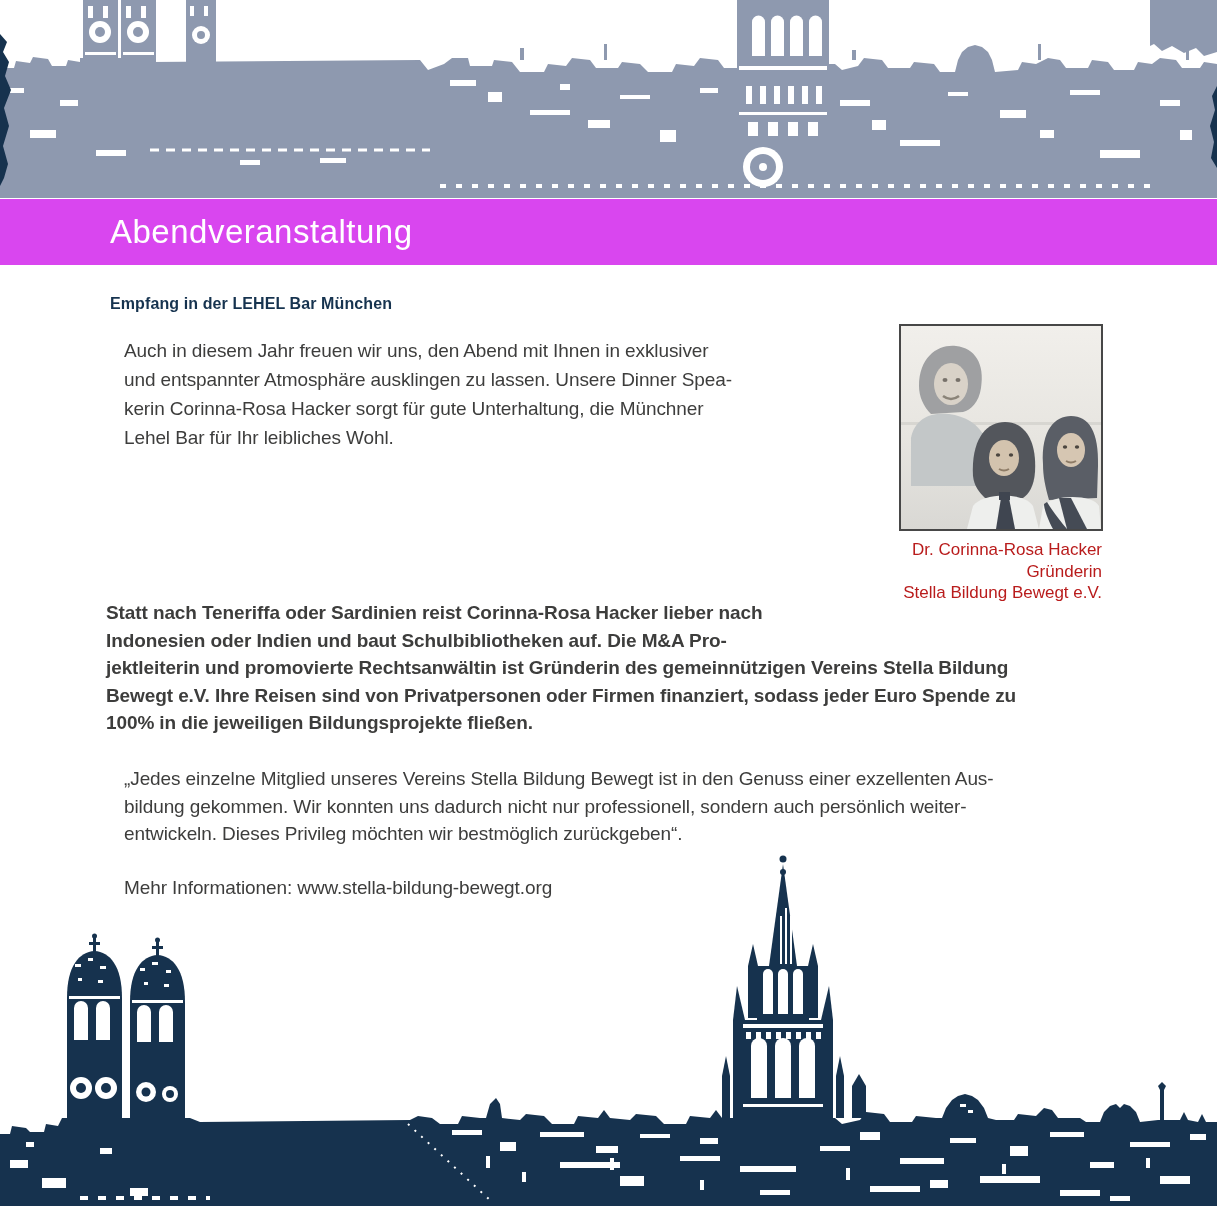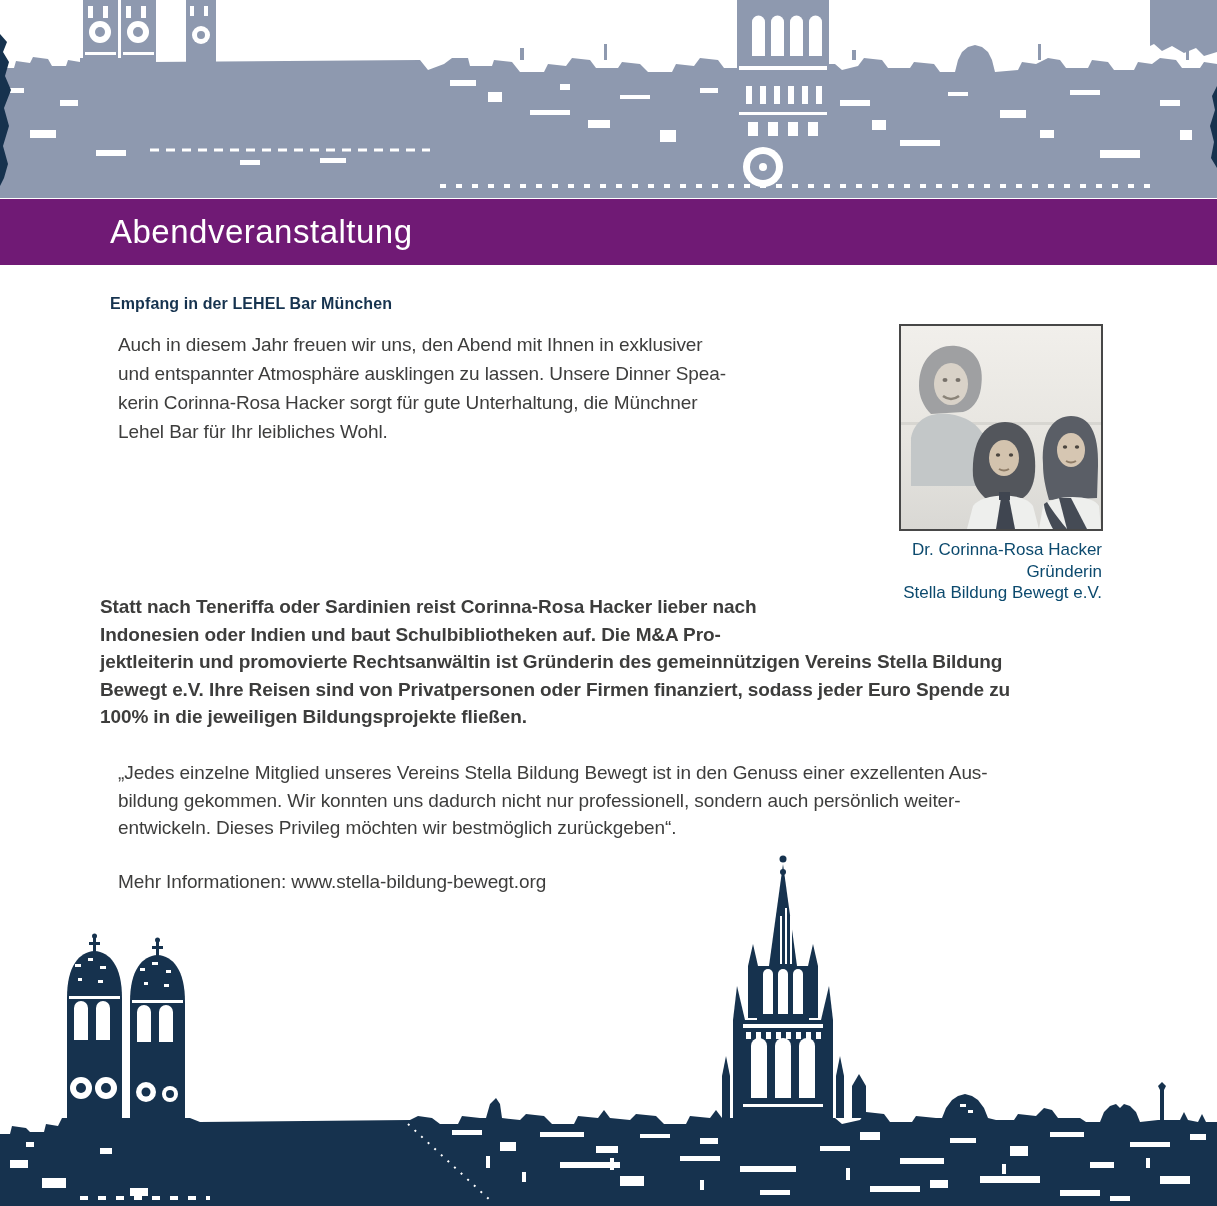--- a/index.html
+++ b/index.html
@@ -2,45 +2,45 @@
 <html><head>
 <meta charset="utf-8">
 <style>
   html,body{margin:0;padding:0;background:#ffffff;}
   .page{
     position:relative;width:1217px;height:1206px;background:#ffffff;overflow:hidden;
     font-family:"Liberation Sans", sans-serif;
   }
   .top-banner{position:absolute;left:0;top:0;width:1217px;height:198px;}
   .title-bar{
-    position:absolute;left:0;top:199px;width:1217px;height:66px;background:#701a75;
+    position:absolute;left:0;top:199px;width:1217px;height:66px;background:#d946ef;
     display:flex;align-items:center;box-sizing:border-box;padding-left:110px;
   }
   .title-bar h1{
     margin:0;font-size:33px;font-weight:normal;color:#ffffff;letter-spacing:0.5px;
   }
   h2.sec{
     position:absolute;margin:0;font-size:16px;font-weight:bold;color:#16334f;letter-spacing:0.1px;
   }
   h2.reception{left:110px;top:295px;}
   h2.dinner{left:110px;top:538px;}
   p.body{
-    position:absolute;margin:8px;color:#3d3d3c;font-size:19px;white-space:pre-line;letter-spacing:-0.1px;
+    position:absolute;margin:14px;color:#3d3d3c;font-size:19px;white-space:pre-line;letter-spacing:-0.1px;
   }
   .p1{left:110px;top:322px;width:740px;line-height:29px;}
   .p2{left:92px;top:585px;width:1040px;line-height:27.5px;font-weight:bold;}
   .p3{left:110px;top:751px;width:1040px;line-height:27.5px;}
   .p4{left:110px;top:860px;width:700px;line-height:27px;}
   .photo{
     position:absolute;left:899px;top:324px;width:200px;height:203px;
     border:2px solid #474747;margin:0;background:#e9e7e2;
   }
   .caption{
     position:absolute;left:702px;top:539px;width:400px;text-align:right;
-    font-size:17px;line-height:21.5px;color:#0c4a6e;white-space:pre-line;
+    font-size:17px;line-height:21.5px;color:#b91c1c;white-space:pre-line;
   }
   .bottom-banner{position:absolute;left:0;top:846px;width:1217px;height:360px;}
   svg{display:block;}
 </style>
 </head>
 <body>
 
 <div class="page">
 
   <div class="top-banner">

